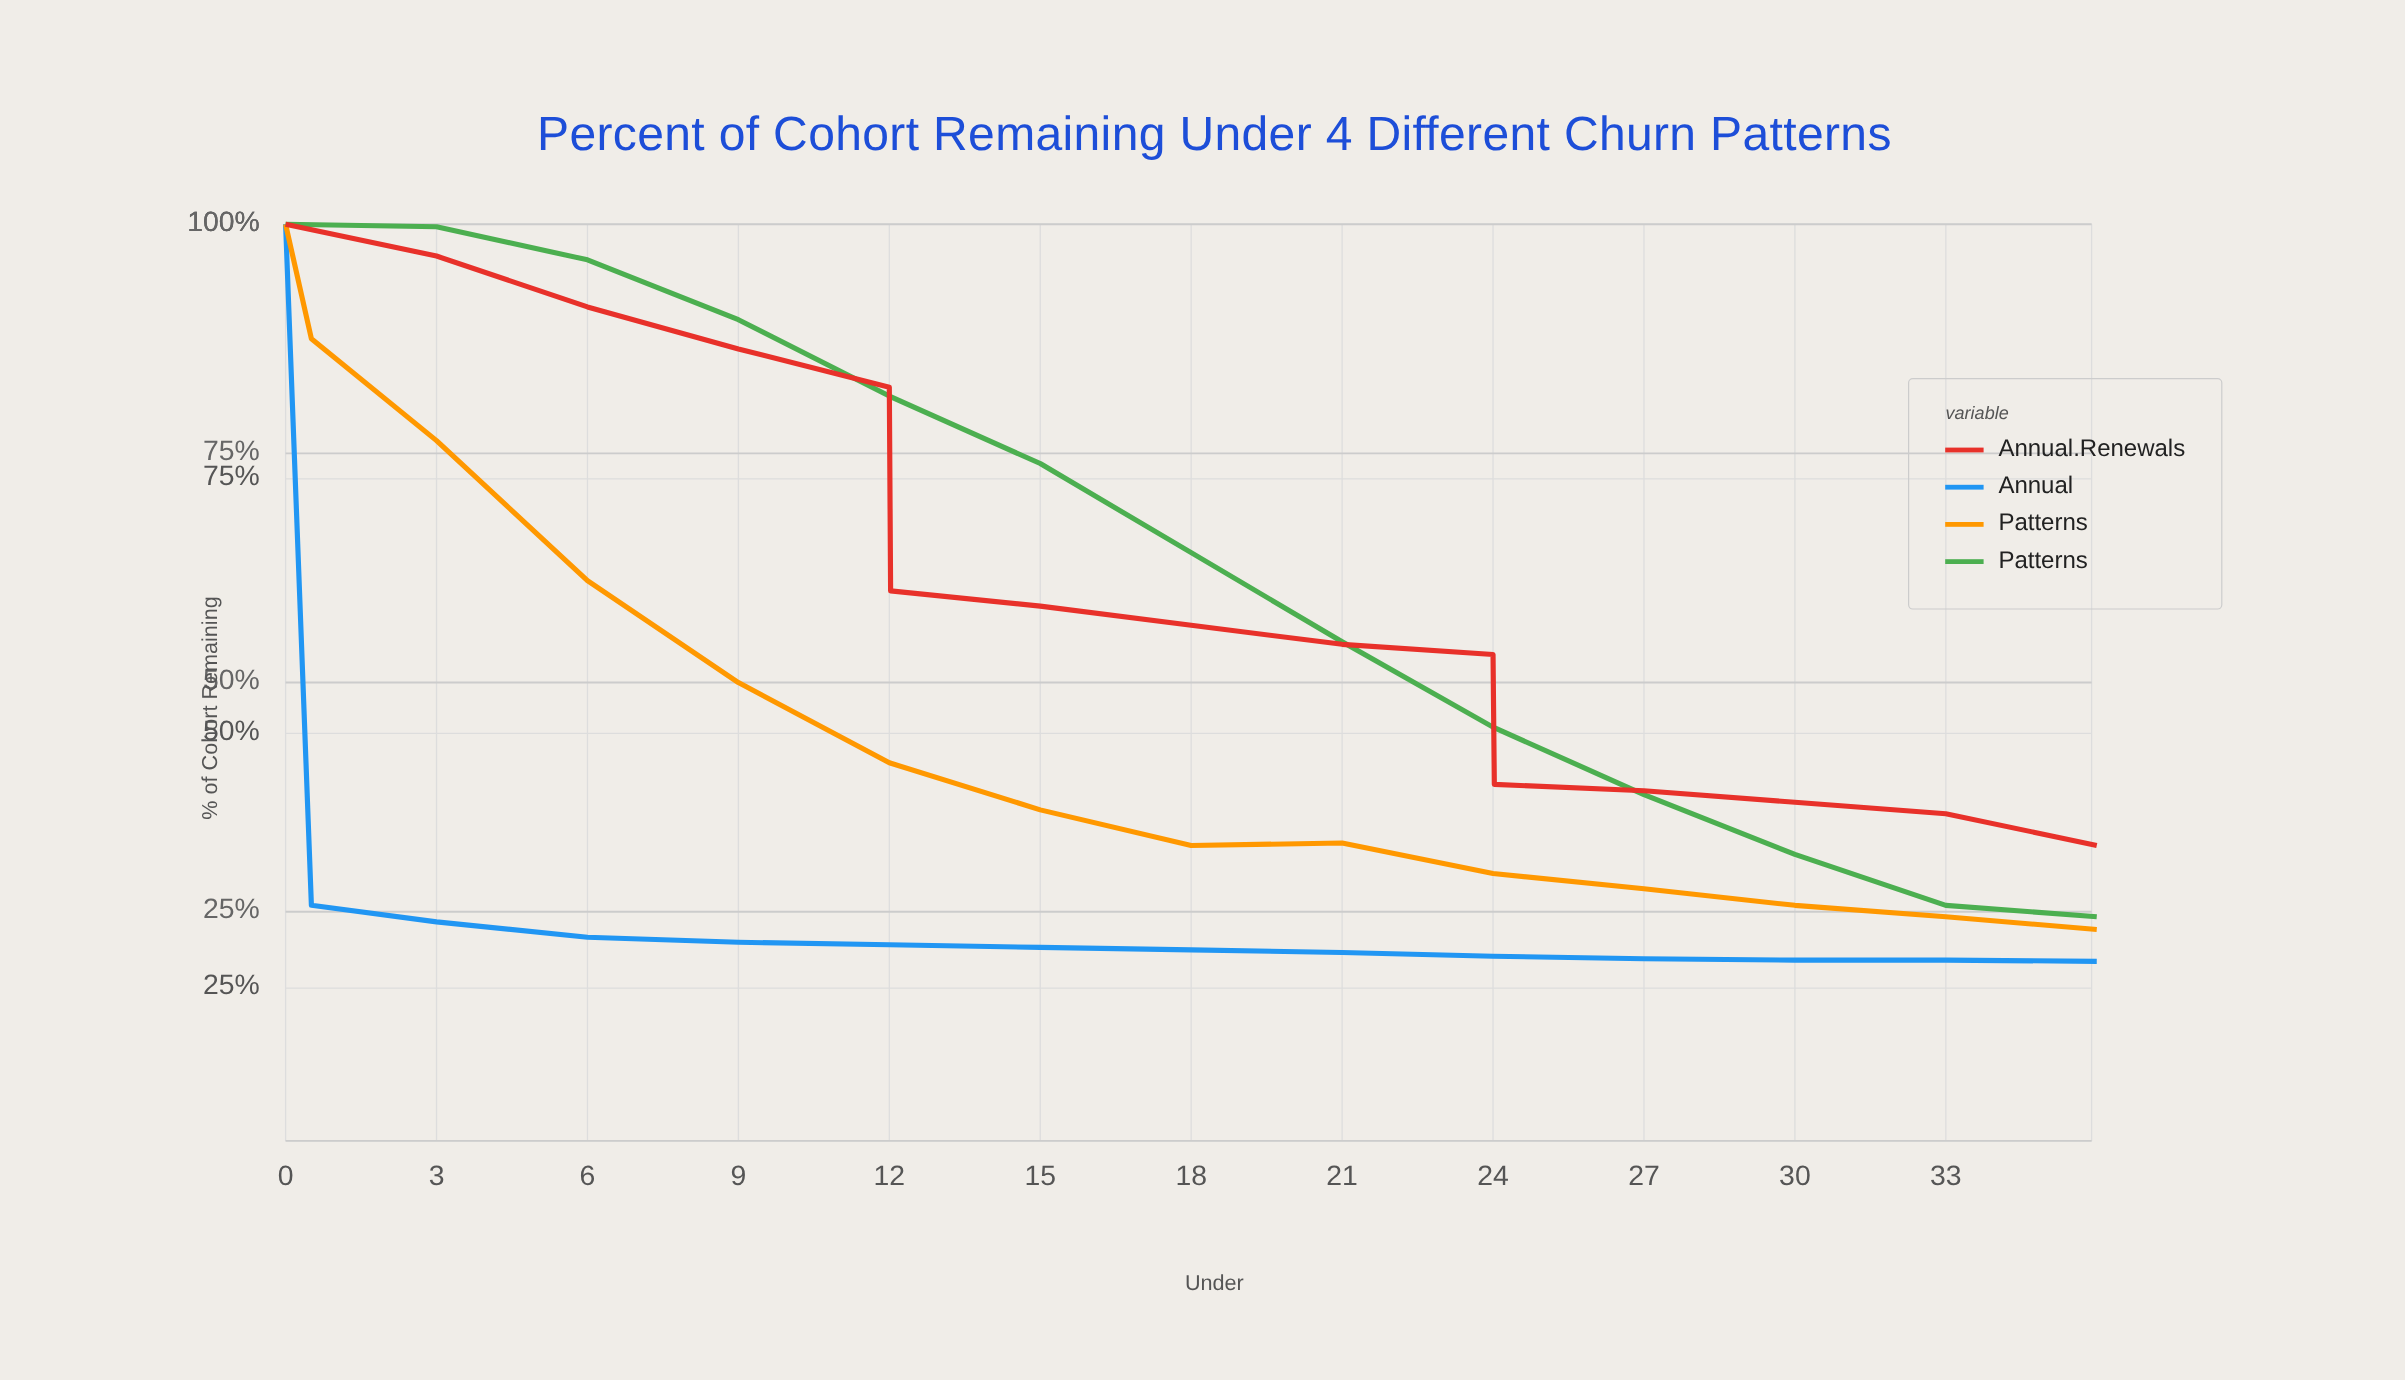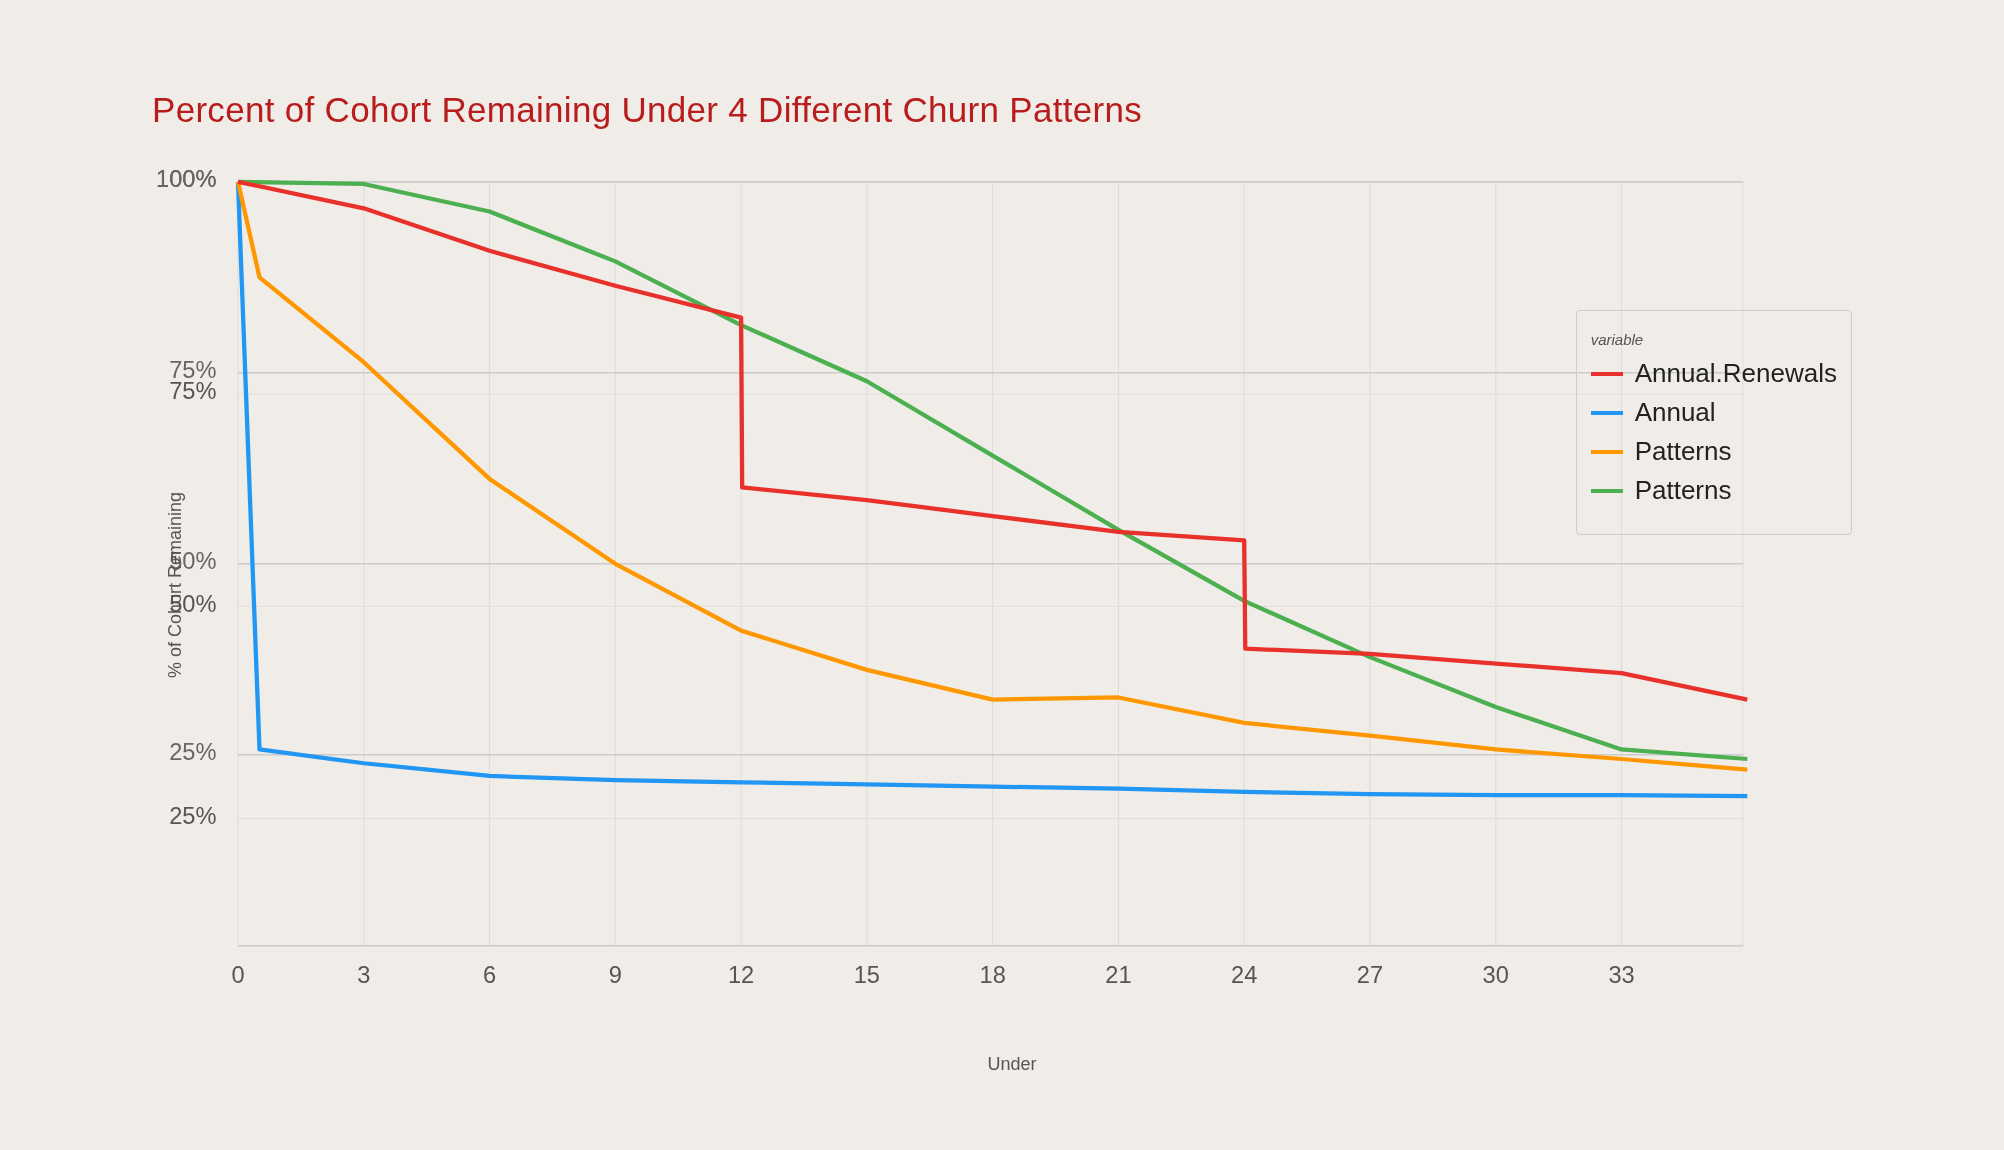--- a/index.html
+++ b/index.html
@@ -13,24 +13,24 @@
       justify-content: center;
     }
     .chart-container {
       background: #f0ede8;
       width: 1900px;
       height: 1050px;
       position: relative;
       padding: 40px 80px 80px 100px;
     }
     .chart-title {
-      text-align: left;
-      font-size: 35px;
+      text-align: center;
+      font-size: 40px;
       font-weight: normal;
-      color: #b91c1c;
+      color: #1d4ed8;
       margin-bottom: 20px;
       letter-spacing: 0.3px;
     }
     .chart-area {
       position: relative;
       width: 100%;
       height: 870px;
     }
     .y-axis-label {
       position: absolute;
@@ -53,34 +53,34 @@
       width: 100%;
       height: 100%;
       overflow: visible;
     }
     .legend {
       position: absolute;
       right: 20px;
       top: 160px;
       background: transparent;
       border: 1px solid #ccc;
-      padding: 20px 14px;
+      padding: 20px 30px;
       border-radius: 4px;
     }
     .legend-title {
       font-size: 15px;
       color: #555;
       margin-bottom: 10px;
       font-style: italic;
     }
     .legend-item {
       display: flex;
       align-items: center;
       margin-bottom: 8px;
-      font-size: 26px;
+      font-size: 20px;
       color: #222;
     }
     .legend-line {
       width: 32px;
       height: 4px;
       margin-right: 12px;
       flex-shrink: 0;
     }
   </style>
 </head>

